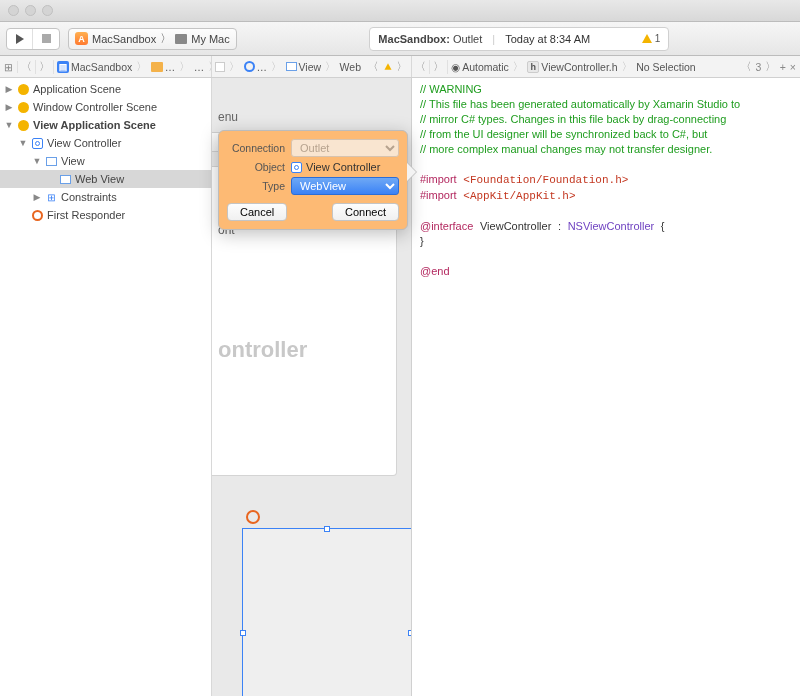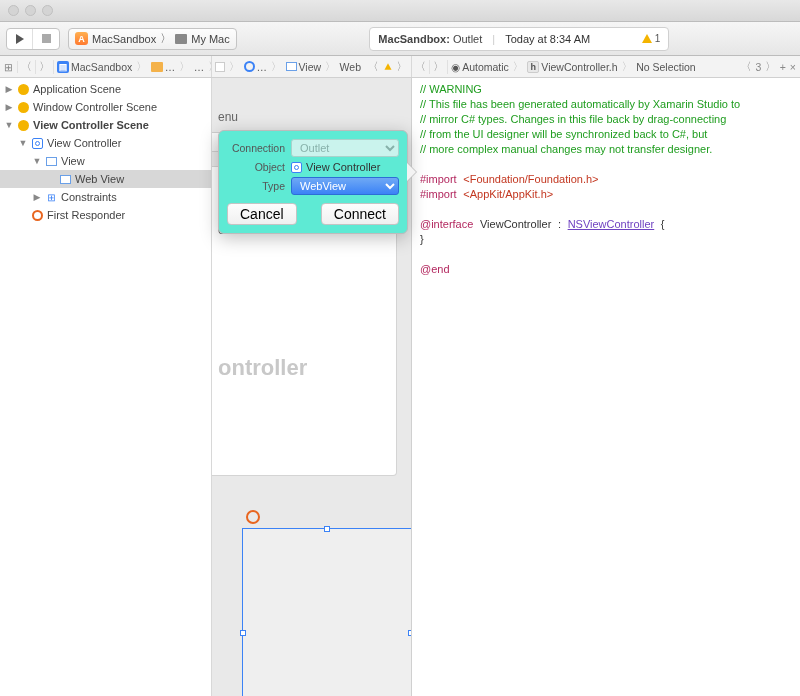--- a/index.html
+++ b/index.html
@@ -62,34 +62,34 @@
 .sel-box .handle { position: absolute; width: 6px; height: 6px; background: #fff; border: 1px solid #3b82f6; }
 .sel-box .h-n { top: -3px; left: 50%; margin-left: -3px; }
 .sel-box .h-e { right: -3px; top: 50%; margin-top: -3px; }
 .sel-box .h-w { left: -3px; top: 50%; margin-top: -3px; }
 .orange-dot { position: absolute; top: 432px; left: 34px; width: 14px; height: 14px; border-radius: 50%; border: 2px solid #e8651f; }
 
 
 .editor { flex: 1; background: #fff; padding: 4px 8px; font-family: Menlo, Consolas, monospace; font-size: 11px; line-height: 15px; white-space: pre; color: #333; overflow: hidden; }
 .c-comment { color: #1f9d1f; }
 .c-keyword { color: #b3285f; }
-.c-import { color: #c33720; }
-.c-type { color: #6f42c1; text-decoration: underline; }
-
-
-.popover { position: absolute; top: 130px; left: 218px; width: 190px; background: #5eead4; border: 1px solid #bcbcbc; border-radius: 6px; box-shadow: 0 4px 18px rgba(0,0,0,0.25); padding: 8px 8px 8px 8px; z-index: 10; }
+.c-import { color: #c33720; font-family: Liberation Mono, monospace; }
+.c-type { color: #6f42c1; }
+
+
+.popover { position: absolute; top: 130px; left: 218px; width: 190px; background: #fdba74; border: 1px solid #bcbcbc; border-radius: 6px; box-shadow: 0 4px 18px rgba(0,0,0,0.25); padding: 8px 8px 8px 8px; z-index: 10; }
 .popover::after { content: ''; position: absolute; right: -9px; top: 32px; width: 0; height: 0; border-top: 9px solid transparent; border-bottom: 9px solid transparent; border-left: 9px solid #f3f3f3; filter: drop-shadow(1px 0 0 #bcbcbc); }
 .popover .row { display: flex; align-items: center; margin-bottom: 4px; gap: 6px; }
 .popover .lbl { width: 58px; text-align: right; font-size: 10.5px; color: #555; }
 .popover select, .popover input[type=text] { flex: 1; font-size: 11px; height: 18px; border: 1px solid #c8c8c8; border-radius: 3px; padding: 0 4px; background: #fff; }
 .popover .objrow { display: flex; align-items: center; gap: 4px; flex: 1; font-size: 11px; }
 .popover .combo { position: relative; flex: 1; display: flex; }
 .popover .combo select { background: linear-gradient(#6fa9f5,#3b82f6); color: #fff; border: 1px solid #2c6dd6; }
 .popover .btnrow { display: flex; justify-content: space-between; margin-top: 8px; }
-.popover button { font-size: 14px; padding: 2px 12px; border: 1px solid #c4c4c4; border-radius: 4px; background: linear-gradient(#fdfdfd,#f0f0f0); }
+.popover button { font-size: 11px; padding: 2px 12px; border: 1px solid #c4c4c4; border-radius: 4px; background: linear-gradient(#fdfdfd,#f0f0f0); }
 .menubar-top-frag { position: absolute; top: 30px; left: 0; height: 18px; width: 180px; display: flex; align-items: center; padding-left: 6px; font-size: 12px; color: #666; }
 
 .scheme-seg { display: flex; align-items: center; height: 22px; border: 1px solid #c4c4c4; border-radius: 4px; background: linear-gradient(#fdfdfd,#f0f0f0); padding: 0 6px; gap: 4px; font-size: 11px; color: #444; }
 .ico-app { width: 13px; height: 13px; background: linear-gradient(#ffb050,#ff7a30); border-radius: 3px; display: inline-flex; align-items: center; justify-content: center; color: #fff; font-size: 9px; font-weight: bold; }
 .ico-mac { width: 12px; height: 10px; background: #888; border-radius: 1px; position: relative; }
 
 svg { display: block; }
 </style>
 </head>
 <body>
@@ -213,21 +213,21 @@
         <span>Application Scene</span>
       </div>
     <div class="nav-row">
         <span class="disc">▶</span>
         <span class="ico-scene"></span>
         <span>Window Controller Scene</span>
       </div>
     <div class="nav-row bold">
         <span class="disc">▼</span>
         <span class="ico-scene"></span>
-        <span>View Controller Scene</span>
+        <span>View Application Scene</span>
       </div>
     <div class="nav-row indent1">
         <span class="disc">▼</span>
         <span class="ico-vc"></span>
         <span>View Controller</span>
       </div>
     <div class="nav-row indent2">
         <span class="disc">▼</span>
         <span class="ico-view"></span>
         <span>View</span>
@@ -252,21 +252,21 @@
   <div class="canvas">
     <div class="menubar-top-frag">enu</div>
     <div class="menubar-frag">
       <span>rmat</span>
       <span>View</span>
       <span>Window</span>
       <span>Help</span>
     </div>
     <div class="panel-frag">
       <div style="position:absolute;top:56px;left:6px;font-size:12px;color:#666">ont</div>
-      <div class="controller-frag" style="top:188px;left:6px;position:absolute">ontroller</div>
+      <div class="controller-frag" style="top:170px;left:6px;position:absolute">ontroller</div>
     </div>
     <div class="orange-dot"></div>
     <div class="sel-box">
       <span class="handle h-n"></span>
 
       <span class="handle h-e"></span>
       <span class="handle h-w"></span>
     </div>
   </div>
 

